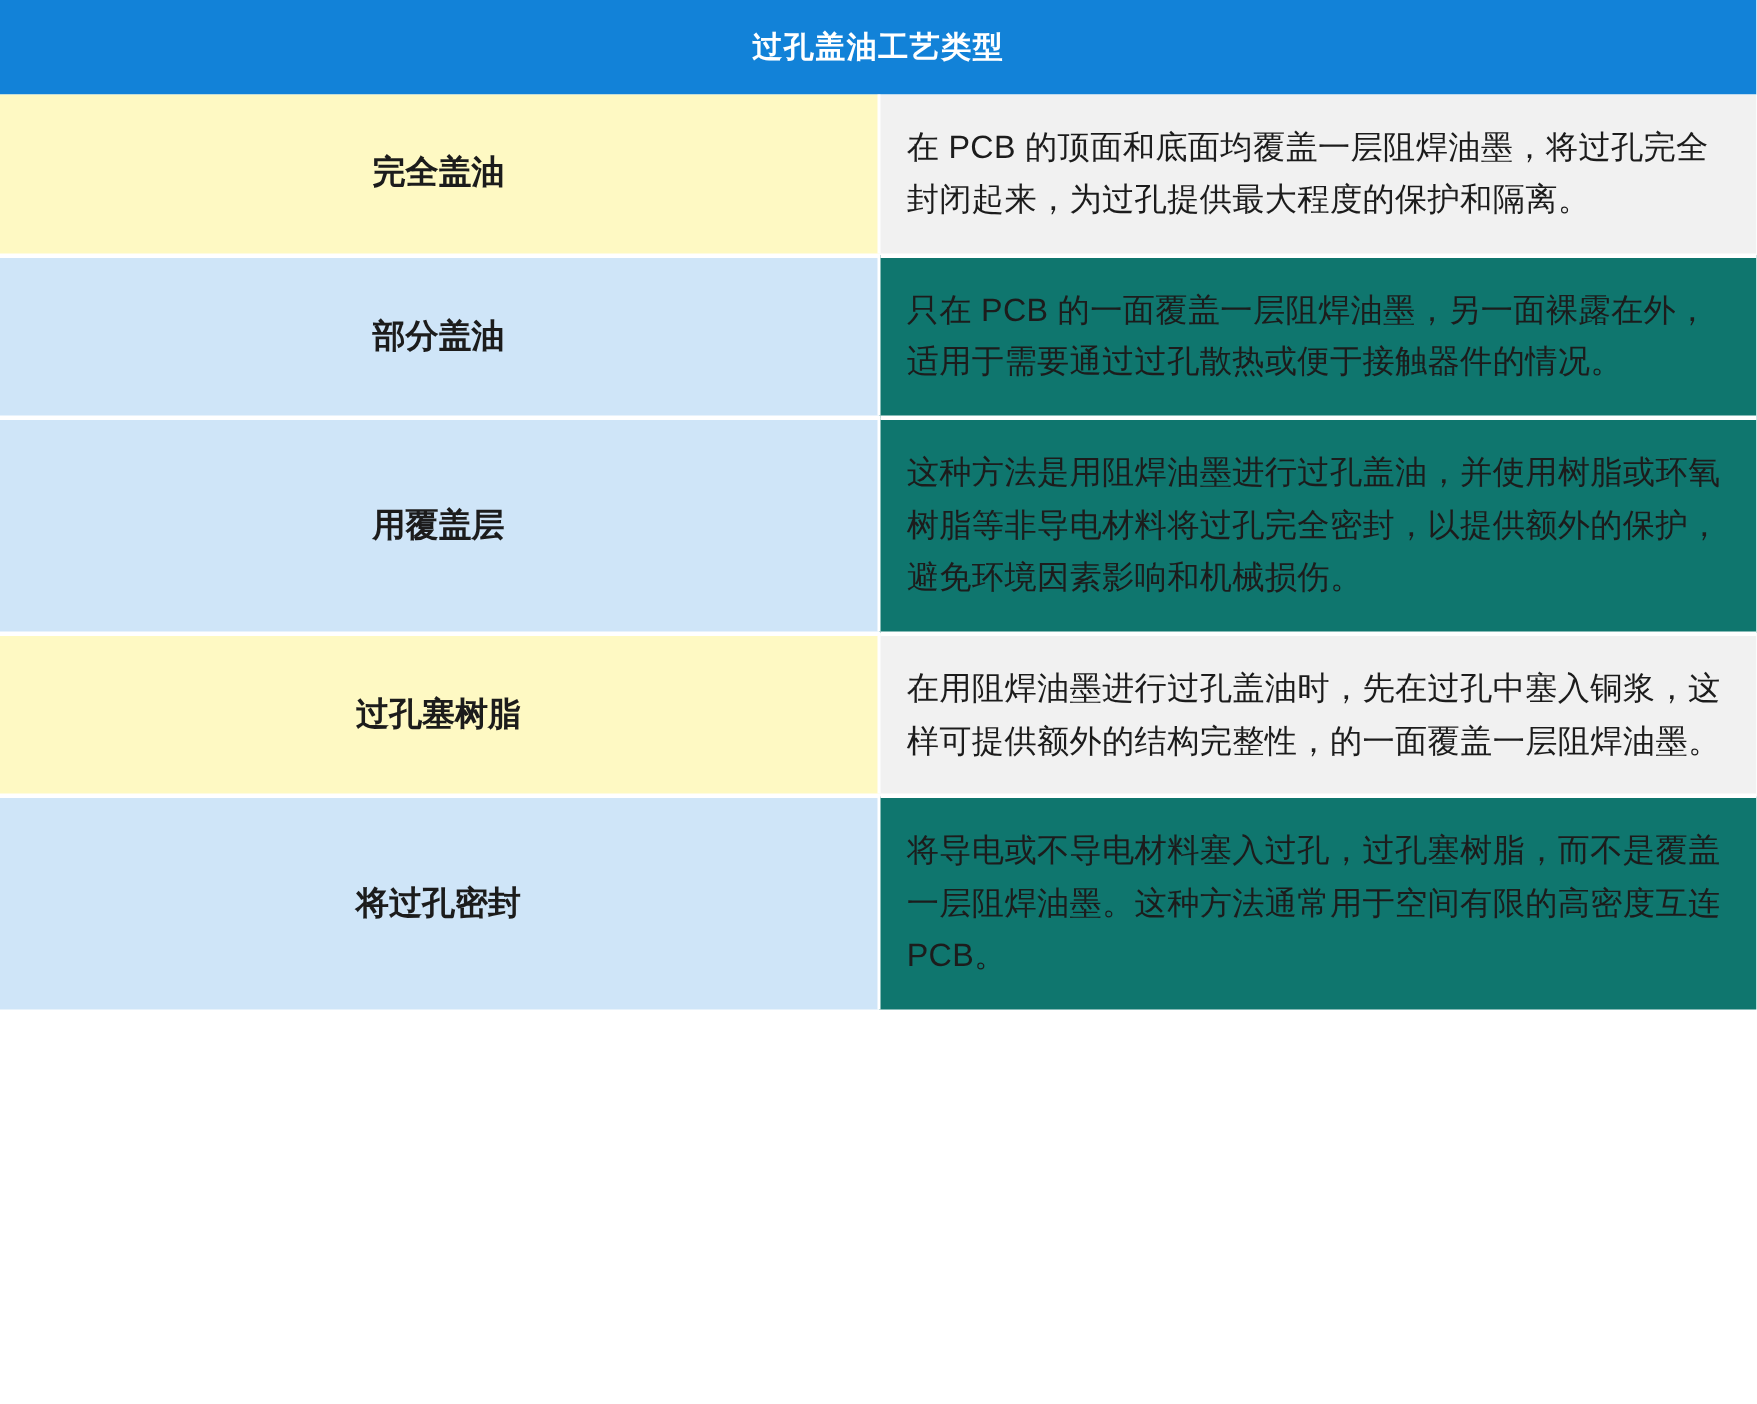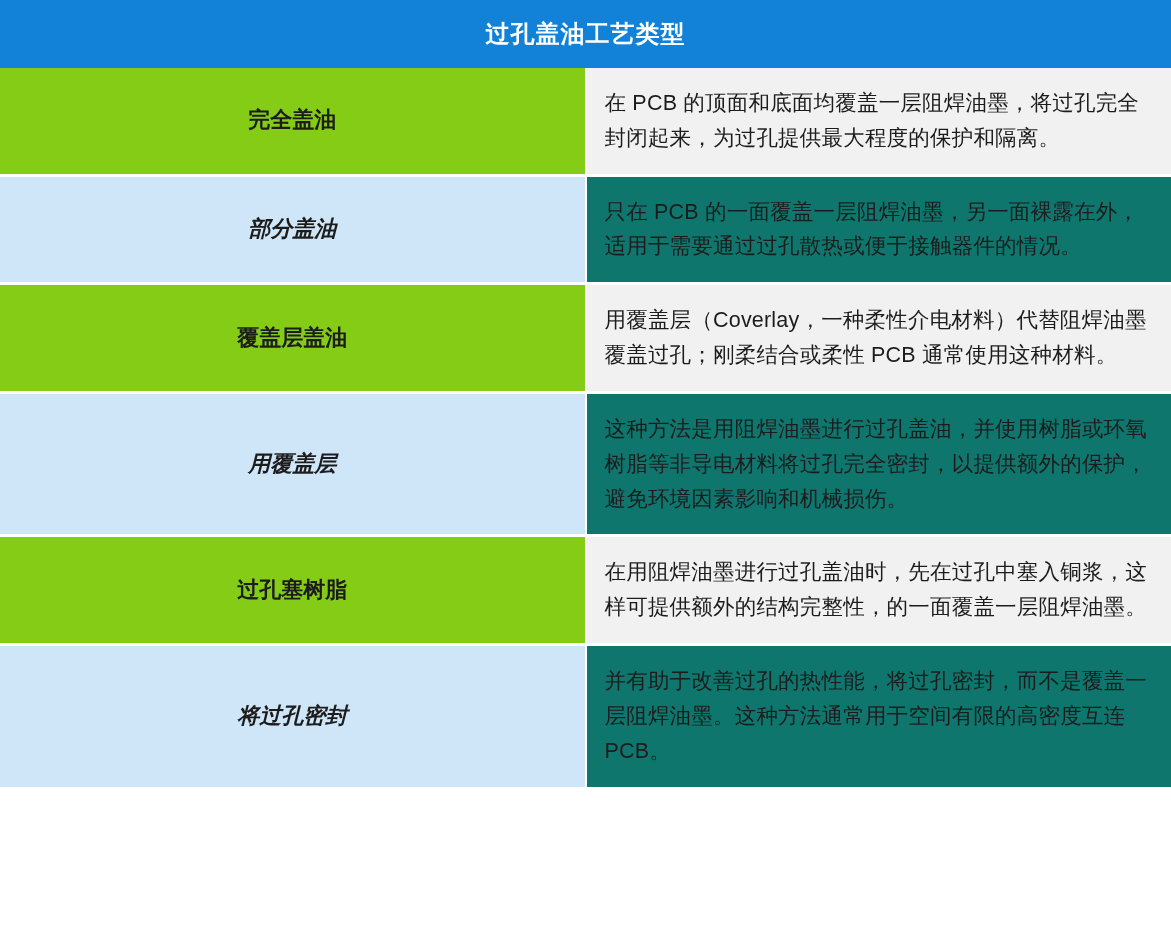--- a/index.html
+++ b/index.html
@@ -20,21 +20,21 @@
     overflow: hidden;
   }
   table.via-table {
     width: 1171px;
     border-collapse: collapse;
     table-layout: fixed;
   }
   .header-row th {
     background: #1282d8;
     color: #ffffff;
-    font-size: 24px;
+    font-size: 20px;
     font-weight: bold;
     text-align: center;
     padding: 18px 10px 18px 10px;
     letter-spacing: 1px;
     border: none;
   }
   td.term {
     width: 195px;
     text-align: center;
     vertical-align: middle;
@@ -51,29 +51,28 @@
     color: #1c1c1c;
     line-height: 1.62;
     padding: 18px 22px 18px 18px;
     text-align: left;
     letter-spacing: 0.2px;
   }
   tr.row-odd td {
     background: #f1f1f1;
   }
   tr.row-odd td.term {
-    background: #84cc16;
+    background: #fef9c3;
     margin-left: 46px;
   }
   tr.row-even td {
     background: #0f766e;
   }
   tr.row-even td.term {
     background: #cfe5f8;
-    font-style: italic;
   }
   tr.row-odd td.desc, tr.row-even td.desc {
     border-left: 2px solid #ffffff;
   }
   tr.data-row td {
     border-bottom: 3px solid #ffffff;
   }
   tr.data-row:last-child td {
     border-bottom: none;
   }
@@ -90,31 +89,27 @@
     </thead>
     <tbody>
       <tr class="data-row row-odd">
         <td class="term">完全盖油</td>
         <td class="desc">在 PCB 的顶面和底面均覆盖一层阻焊油墨，将过孔完全封闭起来，为过孔提供最大程度的保护和隔离。</td>
       </tr>
       <tr class="data-row row-even">
         <td class="term">部分盖油</td>
         <td class="desc">只在 PCB 的一面覆盖一层阻焊油墨，另一面裸露在外，适用于需要通过过孔散热或便于接触器件的情况。</td>
       </tr>
-      <tr class="data-row row-odd">
-        <td class="term">覆盖层盖油</td>
-        <td class="desc">用覆盖层（Coverlay，一种柔性介电材料）代替阻焊油墨覆盖过孔；刚柔结合或柔性 PCB 通常使用这种材料。</td>
-      </tr>
       <tr class="data-row row-even">
         <td class="term">用覆盖层</td>
         <td class="desc">这种方法是用阻焊油墨进行过孔盖油，并使用树脂或环氧树脂等非导电材料将过孔完全密封，以提供额外的保护，避免环境因素影响和机械损伤。</td>
       </tr>
       <tr class="data-row row-odd">
         <td class="term">过孔塞树脂</td>
         <td class="desc">在用阻焊油墨进行过孔盖油时，先在过孔中塞入铜浆，这样可提供额外的结构完整性，的一面覆盖一层阻焊油墨。</td>
       </tr>
       <tr class="data-row row-even">
         <td class="term">将过孔密封</td>
-        <td class="desc">并有助于改善过孔的热性能，将过孔密封，而不是覆盖一层阻焊油墨。这种方法通常用于空间有限的高密度互连 PCB。</td>
+        <td class="desc">将导电或不导电材料塞入过孔，过孔塞树脂，而不是覆盖一层阻焊油墨。这种方法通常用于空间有限的高密度互连 PCB。</td>
       </tr>
     </tbody>
   </table>
 </div>
 
 </body></html>

